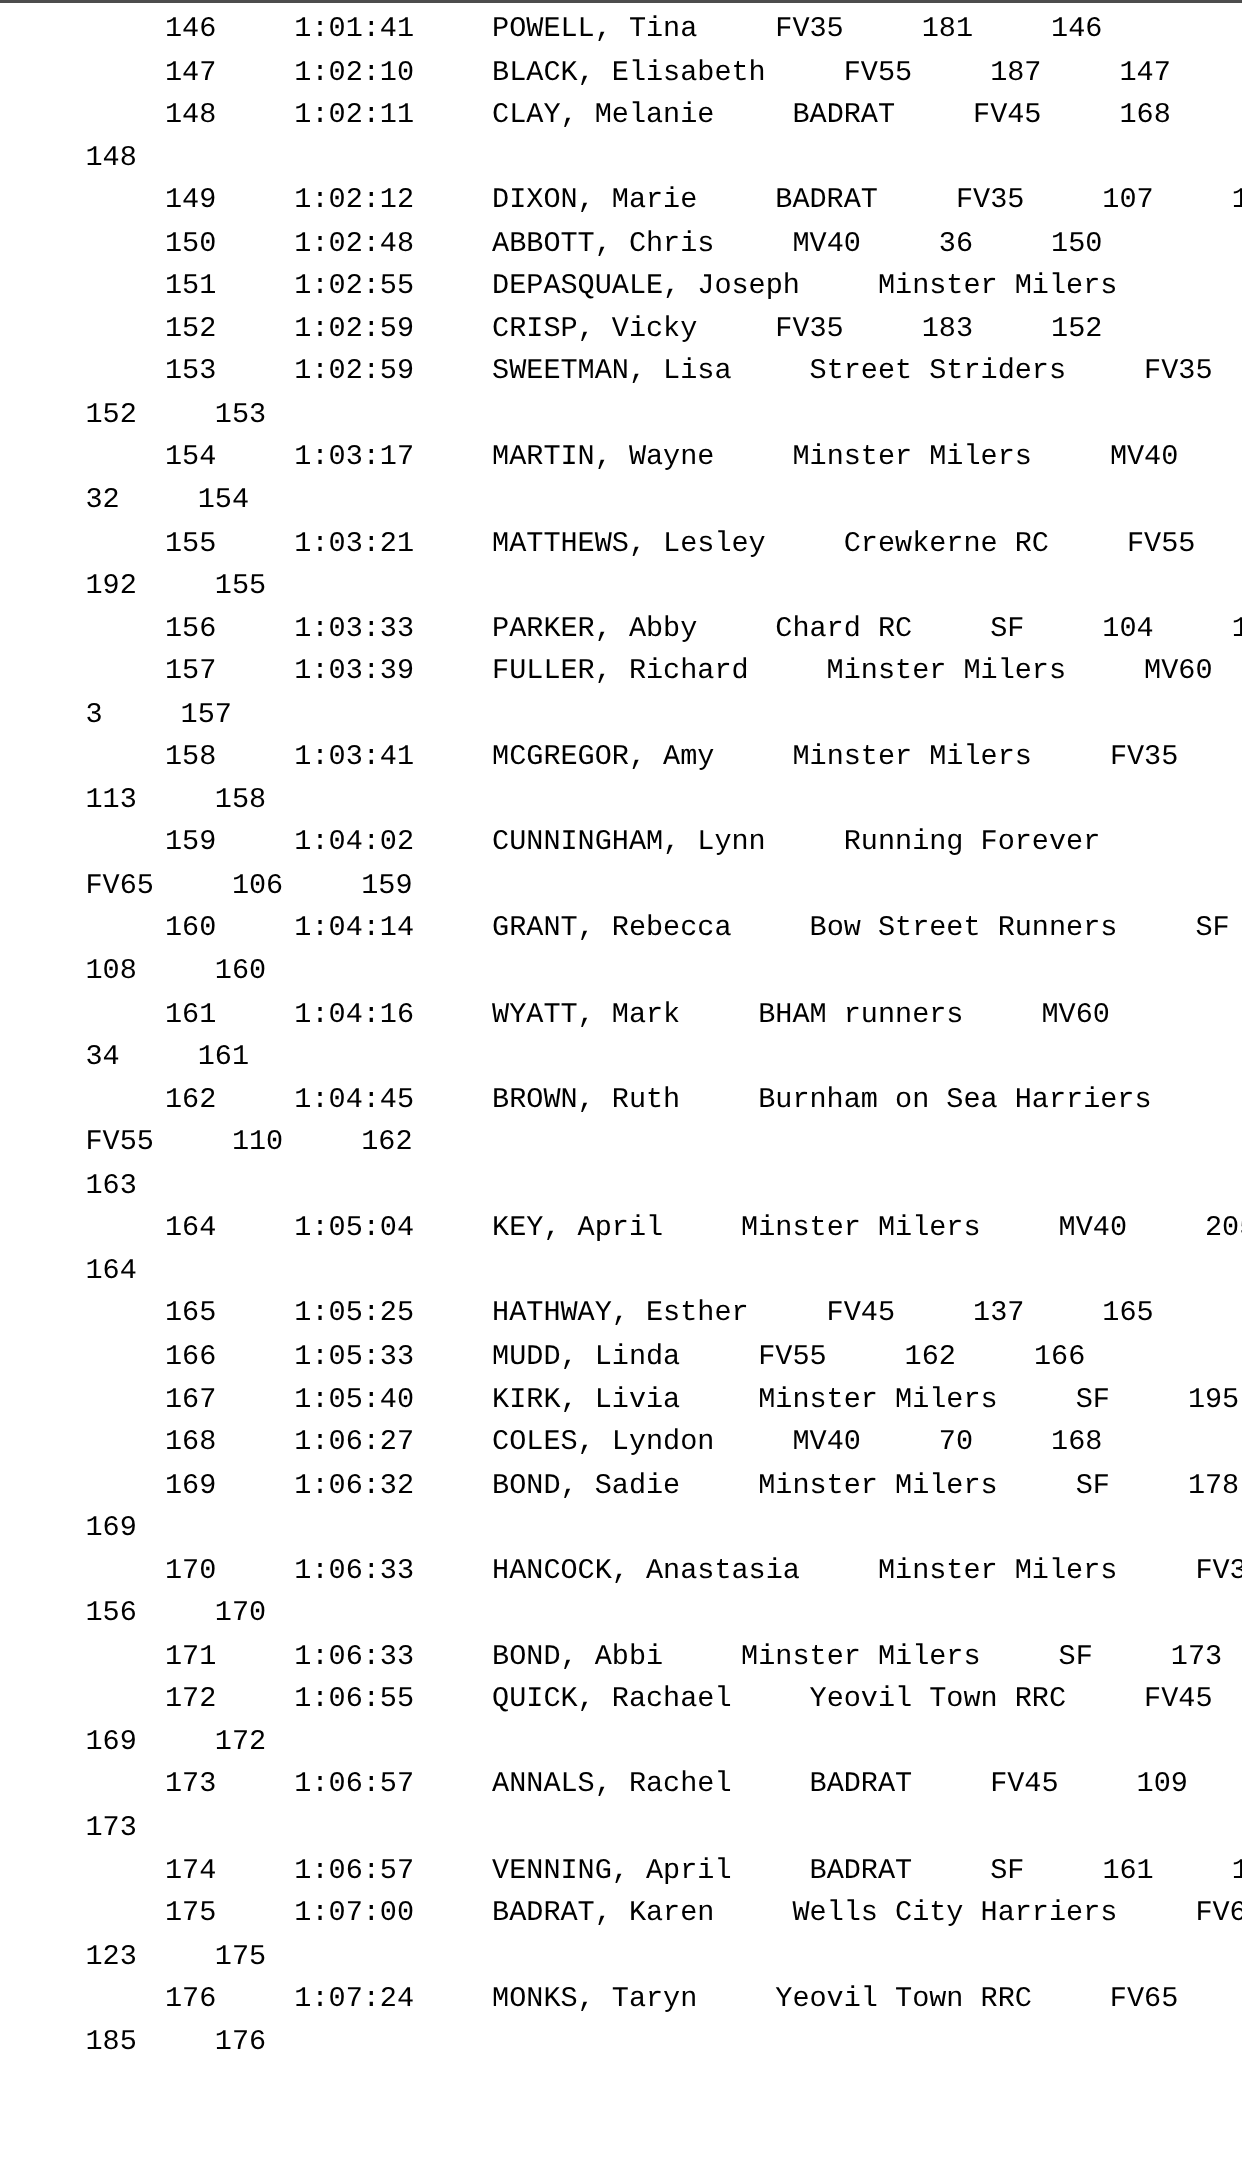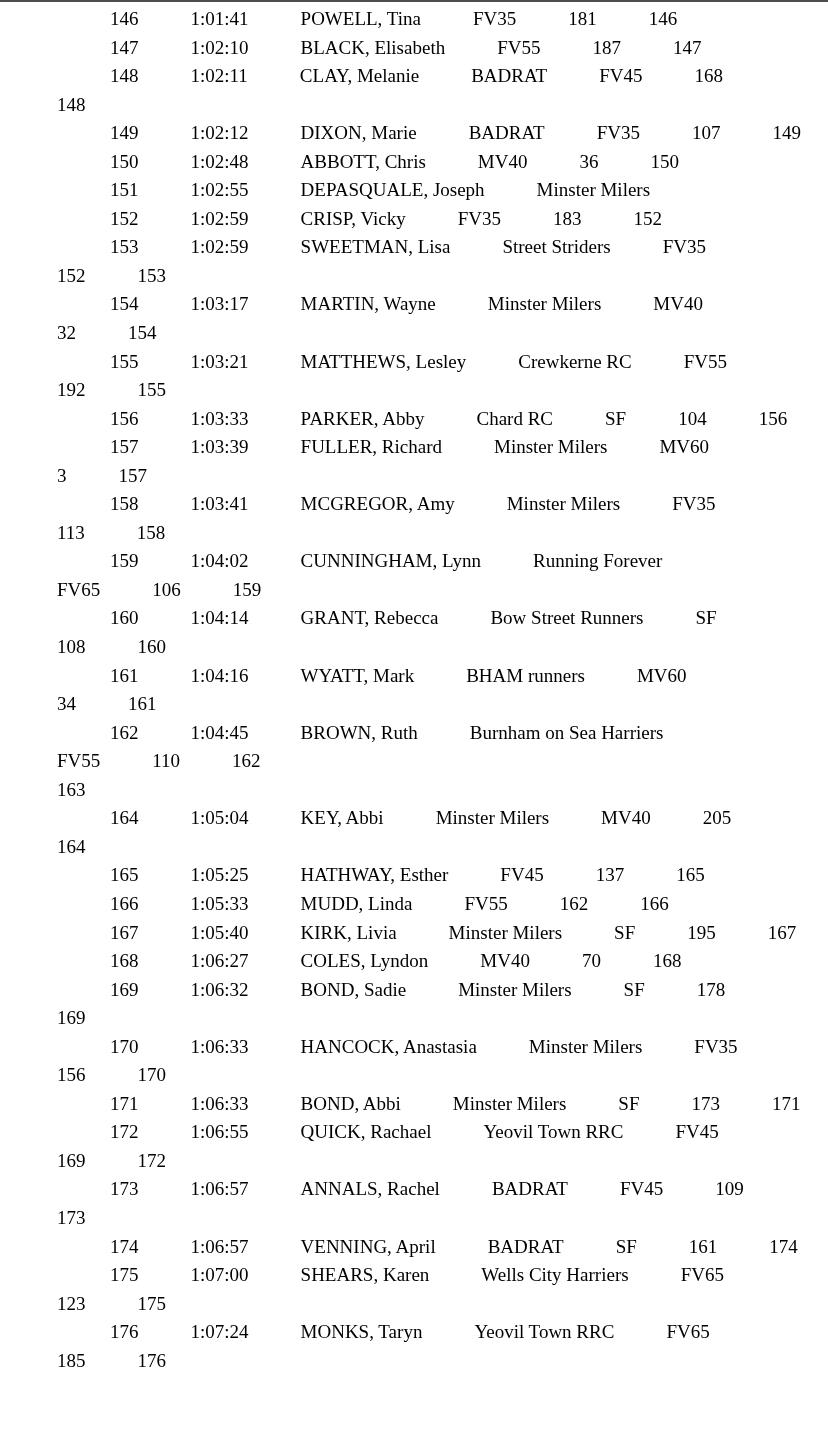--- a/index.html
+++ b/index.html
@@ -43,21 +43,21 @@
     vertical-align: baseline;
   }
   .tok + .tok {
     margin-left: 52px;
   }
 </style>
 </head>
 <body style="background: rgb(255, 255, 255);">
 
 <div class="top-rule" style="background: rgb(77, 77, 77);"></div>
-<div class="doc" style="color: rgb(0, 0, 0);">
+<div class="doc" style="color: rgb(0, 0, 0); font-family: Liberation Mono, monospace;">
     <div class="line lead"><span class="tok">146</span><span class="tok">1:01:41</span><span class="tok">POWELL, Tina</span><span class="tok">FV35</span><span class="tok">181</span><span class="tok">146</span></div>
     <div class="line lead"><span class="tok">147</span><span class="tok">1:02:10</span><span class="tok">BLACK, Elisabeth</span><span class="tok">FV55</span><span class="tok">187</span><span class="tok">147</span></div>
     <div class="line lead"><span class="tok">148</span><span class="tok">1:02:11</span><span class="tok">CLAY, Melanie</span><span class="tok">BADRAT</span><span class="tok">FV45</span><span class="tok">168</span></div>
     <div class="line"><span class="tok">148</span></div>
     <div class="line lead"><span class="tok">149</span><span class="tok">1:02:12</span><span class="tok">DIXON, Marie</span><span class="tok">BADRAT</span><span class="tok">FV35</span><span class="tok">107</span><span class="tok">149</span></div>
     <div class="line lead"><span class="tok">150</span><span class="tok">1:02:48</span><span class="tok">ABBOTT, Chris</span><span class="tok">MV40</span><span class="tok">36</span><span class="tok">150</span></div>
     <div class="line lead"><span class="tok">151</span><span class="tok">1:02:55</span><span class="tok">DEPASQUALE, Joseph</span><span class="tok">Minster Milers</span></div>
     <div class="line lead"><span class="tok">152</span><span class="tok">1:02:59</span><span class="tok">CRISP, Vicky</span><span class="tok">FV35</span><span class="tok">183</span><span class="tok">152</span></div>
     <div class="line lead"><span class="tok">153</span><span class="tok">1:02:59</span><span class="tok">SWEETMAN, Lisa</span><span class="tok">Street Striders</span><span class="tok">FV35</span></div>
     <div class="line"><span class="tok">152</span><span class="tok">153</span></div>
@@ -72,33 +72,33 @@
     <div class="line"><span class="tok">113</span><span class="tok">158</span></div>
     <div class="line lead"><span class="tok">159</span><span class="tok">1:04:02</span><span class="tok">CUNNINGHAM, Lynn</span><span class="tok">Running Forever</span></div>
     <div class="line"><span class="tok">FV65</span><span class="tok">106</span><span class="tok">159</span></div>
     <div class="line lead"><span class="tok">160</span><span class="tok">1:04:14</span><span class="tok">GRANT, Rebecca</span><span class="tok">Bow Street Runners</span><span class="tok">SF</span></div>
     <div class="line"><span class="tok">108</span><span class="tok">160</span></div>
     <div class="line lead"><span class="tok">161</span><span class="tok">1:04:16</span><span class="tok">WYATT, Mark</span><span class="tok">BHAM runners</span><span class="tok">MV60</span></div>
     <div class="line"><span class="tok">34</span><span class="tok">161</span></div>
     <div class="line lead"><span class="tok">162</span><span class="tok">1:04:45</span><span class="tok">BROWN, Ruth</span><span class="tok">Burnham on Sea Harriers</span></div>
     <div class="line"><span class="tok">FV55</span><span class="tok">110</span><span class="tok">162</span></div>
     <div class="line"><span class="tok">163</span></div>
-    <div class="line lead"><span class="tok">164</span><span class="tok">1:05:04</span><span class="tok">KEY, Abbi</span><span class="tok">Minster Milers</span><span class="tok">MV40</span><span class="tok">205</span></div>
+    <div class="line lead"><span class="tok">164</span><span class="tok">1:05:04</span><span class="tok">KEY, April</span><span class="tok">Minster Milers</span><span class="tok">MV40</span><span class="tok">205</span></div>
     <div class="line"><span class="tok">164</span></div>
     <div class="line lead"><span class="tok">165</span><span class="tok">1:05:25</span><span class="tok">HATHWAY, Esther</span><span class="tok">FV45</span><span class="tok">137</span><span class="tok">165</span></div>
     <div class="line lead"><span class="tok">166</span><span class="tok">1:05:33</span><span class="tok">MUDD, Linda</span><span class="tok">FV55</span><span class="tok">162</span><span class="tok">166</span></div>
     <div class="line lead"><span class="tok">167</span><span class="tok">1:05:40</span><span class="tok">KIRK, Livia</span><span class="tok">Minster Milers</span><span class="tok">SF</span><span class="tok">195</span><span class="tok">167</span></div>
     <div class="line lead"><span class="tok">168</span><span class="tok">1:06:27</span><span class="tok">COLES, Lyndon</span><span class="tok">MV40</span><span class="tok">70</span><span class="tok">168</span></div>
     <div class="line lead"><span class="tok">169</span><span class="tok">1:06:32</span><span class="tok">BOND, Sadie</span><span class="tok">Minster Milers</span><span class="tok">SF</span><span class="tok">178</span></div>
     <div class="line"><span class="tok">169</span></div>
     <div class="line lead"><span class="tok">170</span><span class="tok">1:06:33</span><span class="tok">HANCOCK, Anastasia</span><span class="tok">Minster Milers</span><span class="tok">FV35</span></div>
     <div class="line"><span class="tok">156</span><span class="tok">170</span></div>
     <div class="line lead"><span class="tok">171</span><span class="tok">1:06:33</span><span class="tok">BOND, Abbi</span><span class="tok">Minster Milers</span><span class="tok">SF</span><span class="tok">173</span><span class="tok">171</span></div>
     <div class="line lead"><span class="tok">172</span><span class="tok">1:06:55</span><span class="tok">QUICK, Rachael</span><span class="tok">Yeovil Town RRC</span><span class="tok">FV45</span></div>
     <div class="line"><span class="tok">169</span><span class="tok">172</span></div>
     <div class="line lead"><span class="tok">173</span><span class="tok">1:06:57</span><span class="tok">ANNALS, Rachel</span><span class="tok">BADRAT</span><span class="tok">FV45</span><span class="tok">109</span></div>
     <div class="line"><span class="tok">173</span></div>
     <div class="line lead"><span class="tok">174</span><span class="tok">1:06:57</span><span class="tok">VENNING, April</span><span class="tok">BADRAT</span><span class="tok">SF</span><span class="tok">161</span><span class="tok">174</span></div>
-    <div class="line lead"><span class="tok">175</span><span class="tok">1:07:00</span><span class="tok">SHEARS, Karen</span><span class="tok">Wells City Harriers</span><span class="tok">FV65</span></div>
+    <div class="line lead"><span class="tok">175</span><span class="tok">1:07:00</span><span class="tok">BADRAT, Karen</span><span class="tok">Wells City Harriers</span><span class="tok">FV65</span></div>
     <div class="line"><span class="tok">123</span><span class="tok">175</span></div>
     <div class="line lead"><span class="tok">176</span><span class="tok">1:07:24</span><span class="tok">MONKS, Taryn</span><span class="tok">Yeovil Town RRC</span><span class="tok">FV65</span></div>
     <div class="line"><span class="tok">185</span><span class="tok">176</span></div>
   </div>
 
 </body></html>

